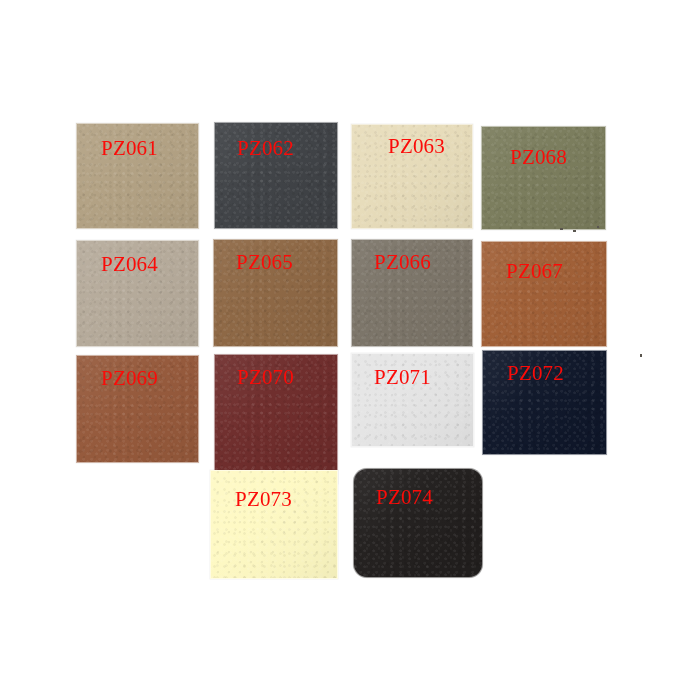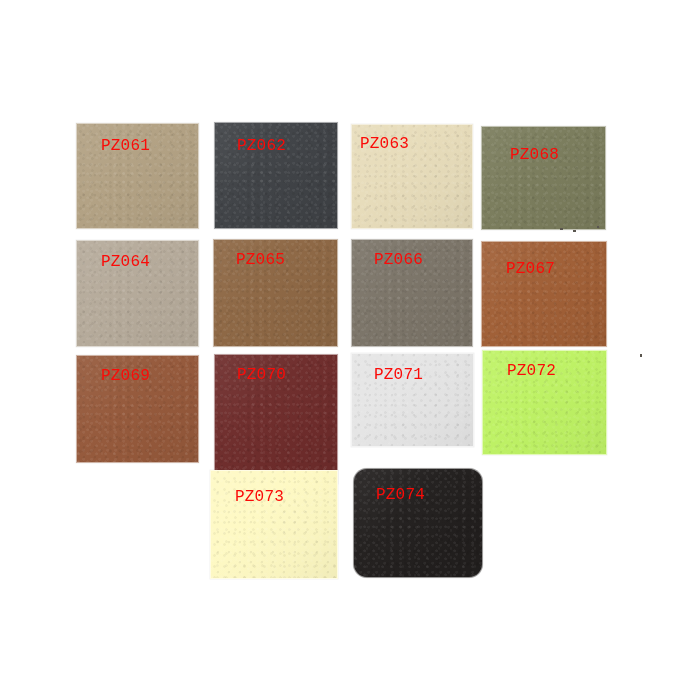--- a/index.html
+++ b/index.html
@@ -43,22 +43,22 @@
   }
   .swatch .sheen {
     position: absolute;
     inset: 0;
     pointer-events: none;
     background: linear-gradient(135deg, rgba(255,255,255,0.075) 0%, rgba(255,255,255,0.015) 38%, rgba(0,0,0,0.02) 72%, rgba(0,0,0,0.05) 100%);
   }
   .swatch .label {
     position: absolute;
     color: #fb0b08;
-    font-family: Liberation Mono, monospace;
-    font-size: 16px;
+    font-family: Liberation Serif, serif;
+    font-size: 21px;
     font-weight: 400;
     letter-spacing: 0.2px;
     white-space: nowrap;
     z-index: 3;
     line-height: 1;
   }
   .speck {
     position: absolute;
     background: #5a564f;
     z-index: 5;
@@ -74,21 +74,21 @@
       <div class="label" style="left: 24px; top: 14px;">PZ061</div>
     </div>
     <div class="swatch" style="left: 214px; top: 122px; width: 124px; height: 107px; background: rgb(63, 66, 70);">
       <div class="grain"></div>
       <div class="sheen"></div>
       <div class="label" style="left: 22px; top: 15px;">PZ062</div>
     </div>
     <div class="swatch" style="left: 351px; top: 124px; width: 122px; height: 105px; background: rgb(231, 220, 186);">
       <div class="grain"></div>
       <div class="sheen"></div>
-      <div class="label" style="left: 8px; top: 11px;">PZ063</div>
+      <div class="label" style="left: 36px; top: 11px;">PZ063</div>
     </div>
     <div class="swatch" style="left: 481px; top: 126px; width: 125px; height: 104px; background: rgb(122, 124, 92);">
       <div class="grain"></div>
       <div class="sheen"></div>
       <div class="label" style="left: 28px; top: 20px; text-align: right;">PZ068</div>
     </div>
     <div class="swatch" style="left: 76px; top: 240px; width: 123px; height: 107px; background: rgb(181, 170, 154);">
       <div class="grain"></div>
       <div class="sheen"></div>
       <div class="label" style="left: 24px; top: 13px;">PZ064</div>
@@ -116,21 +116,21 @@
     <div class="swatch" style="left: 214px; top: 354px; width: 124px; height: 130px; background: rgb(110, 44, 43);">
       <div class="grain"></div>
       <div class="sheen"></div>
       <div class="label" style="left: 22px; top: 12px;">PZ070</div>
     </div>
     <div class="swatch" style="left: 351px; top: 353px; width: 123px; height: 94px; background: #e5e5e5;">
       <div class="grain"></div>
       <div class="sheen"></div>
       <div class="label" style="left: 22px; top: 13px;">PZ071</div>
     </div>
-    <div class="swatch" style="left: 482px; top: 350px; width: 125px; height: 105px; background: #bef264;">
+    <div class="swatch" style="left: 482px; top: 350px; width: 125px; height: 105px; background: #0f172a;">
       <div class="grain"></div>
       <div class="sheen"></div>
       <div class="label" style="left: 24px; top: 12px;">PZ072</div>
     </div>
     <div class="swatch" style="left: 210px; top: 470px; width: 128px; height: 109px; background: #fef9c3;">
       <div class="grain"></div>
       <div class="sheen"></div>
       <div class="label" style="left: 24px; top: 18px;">PZ073</div>
     </div>
     <div class="swatch" style="left: 353px; top: 468px; width: 130px; height: 110px; background: rgb(34, 31, 30); border-radius: 14px;">

